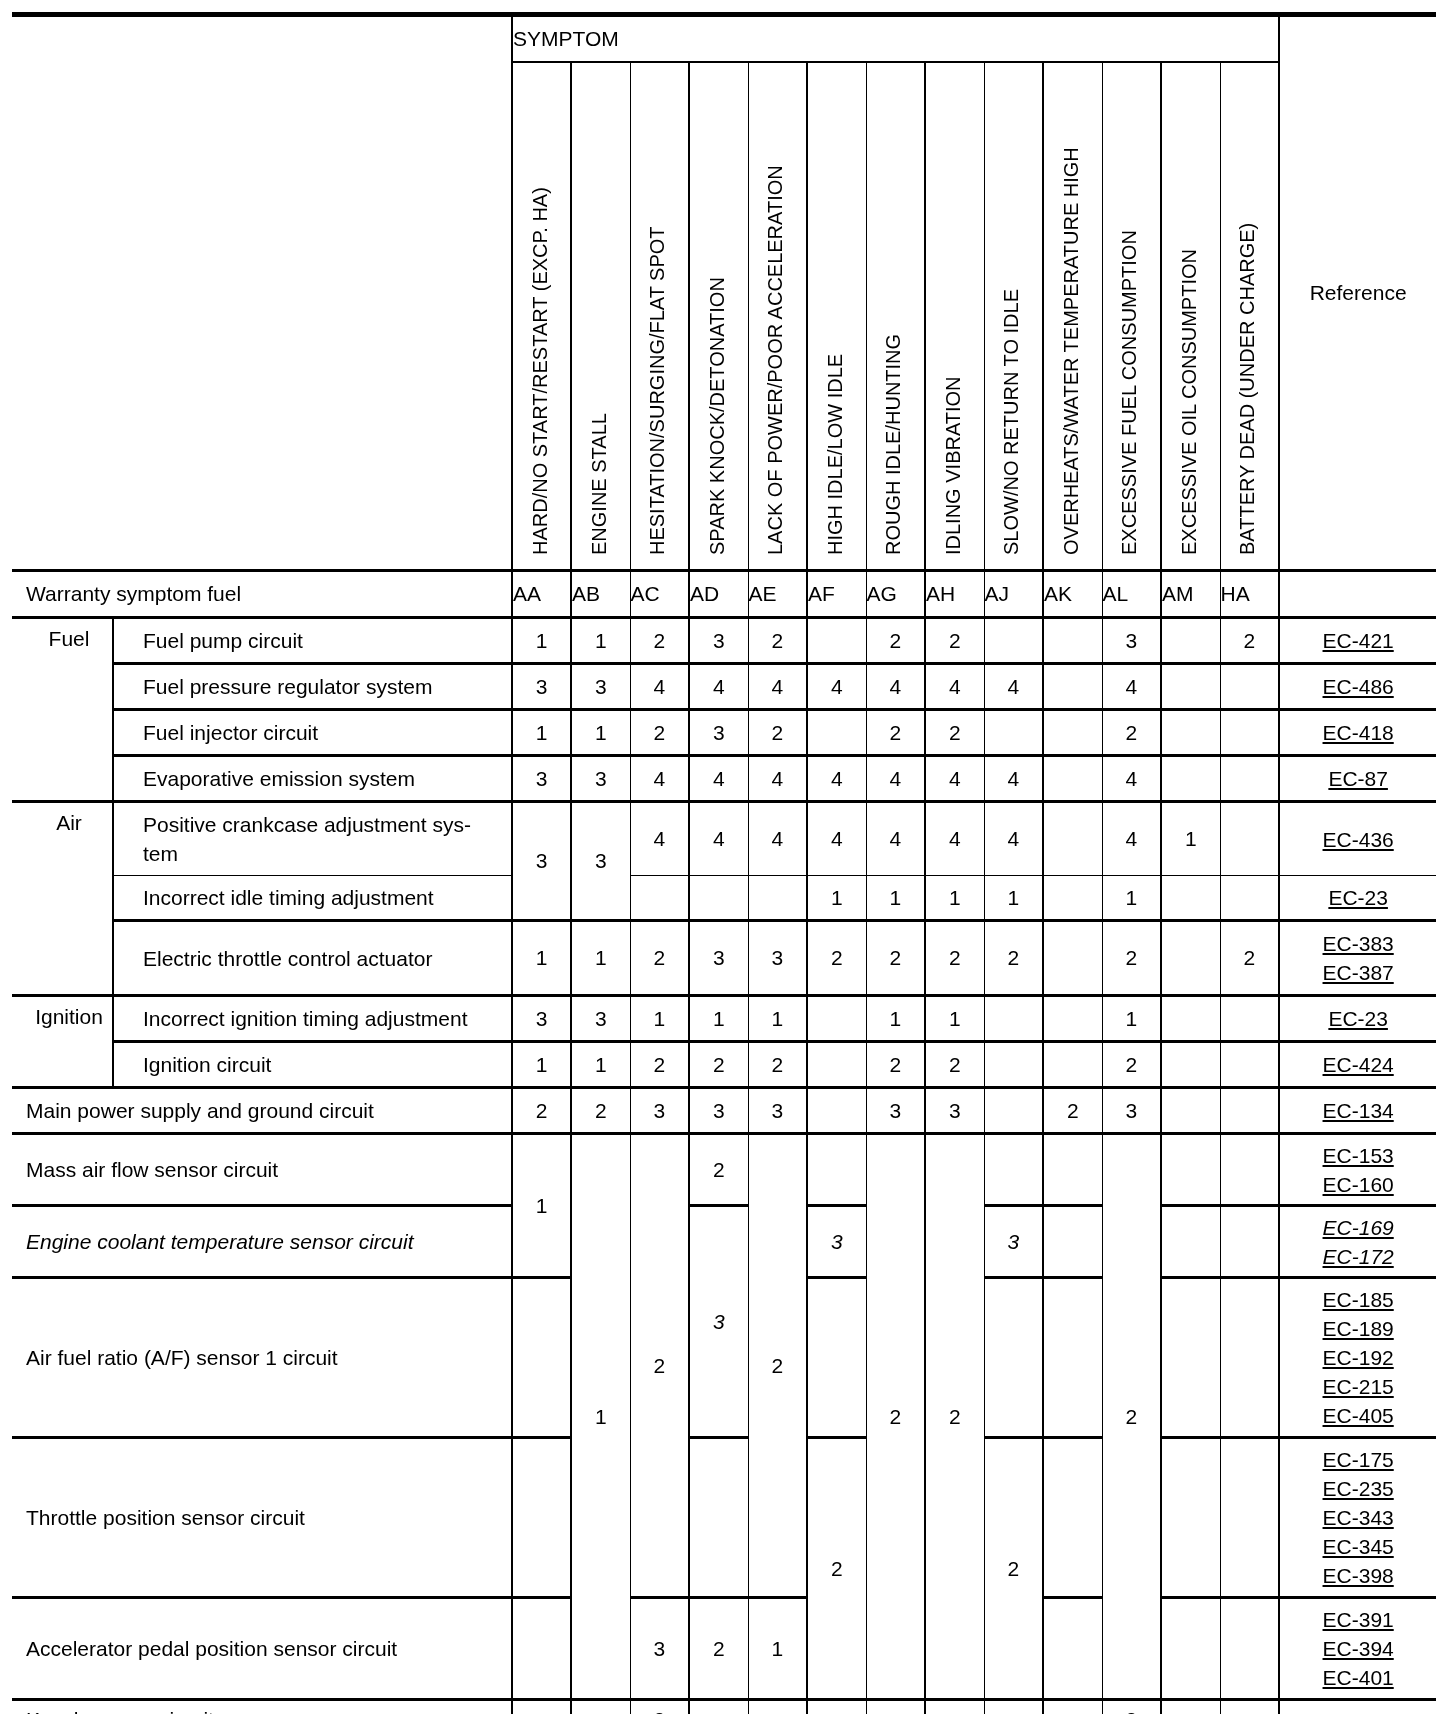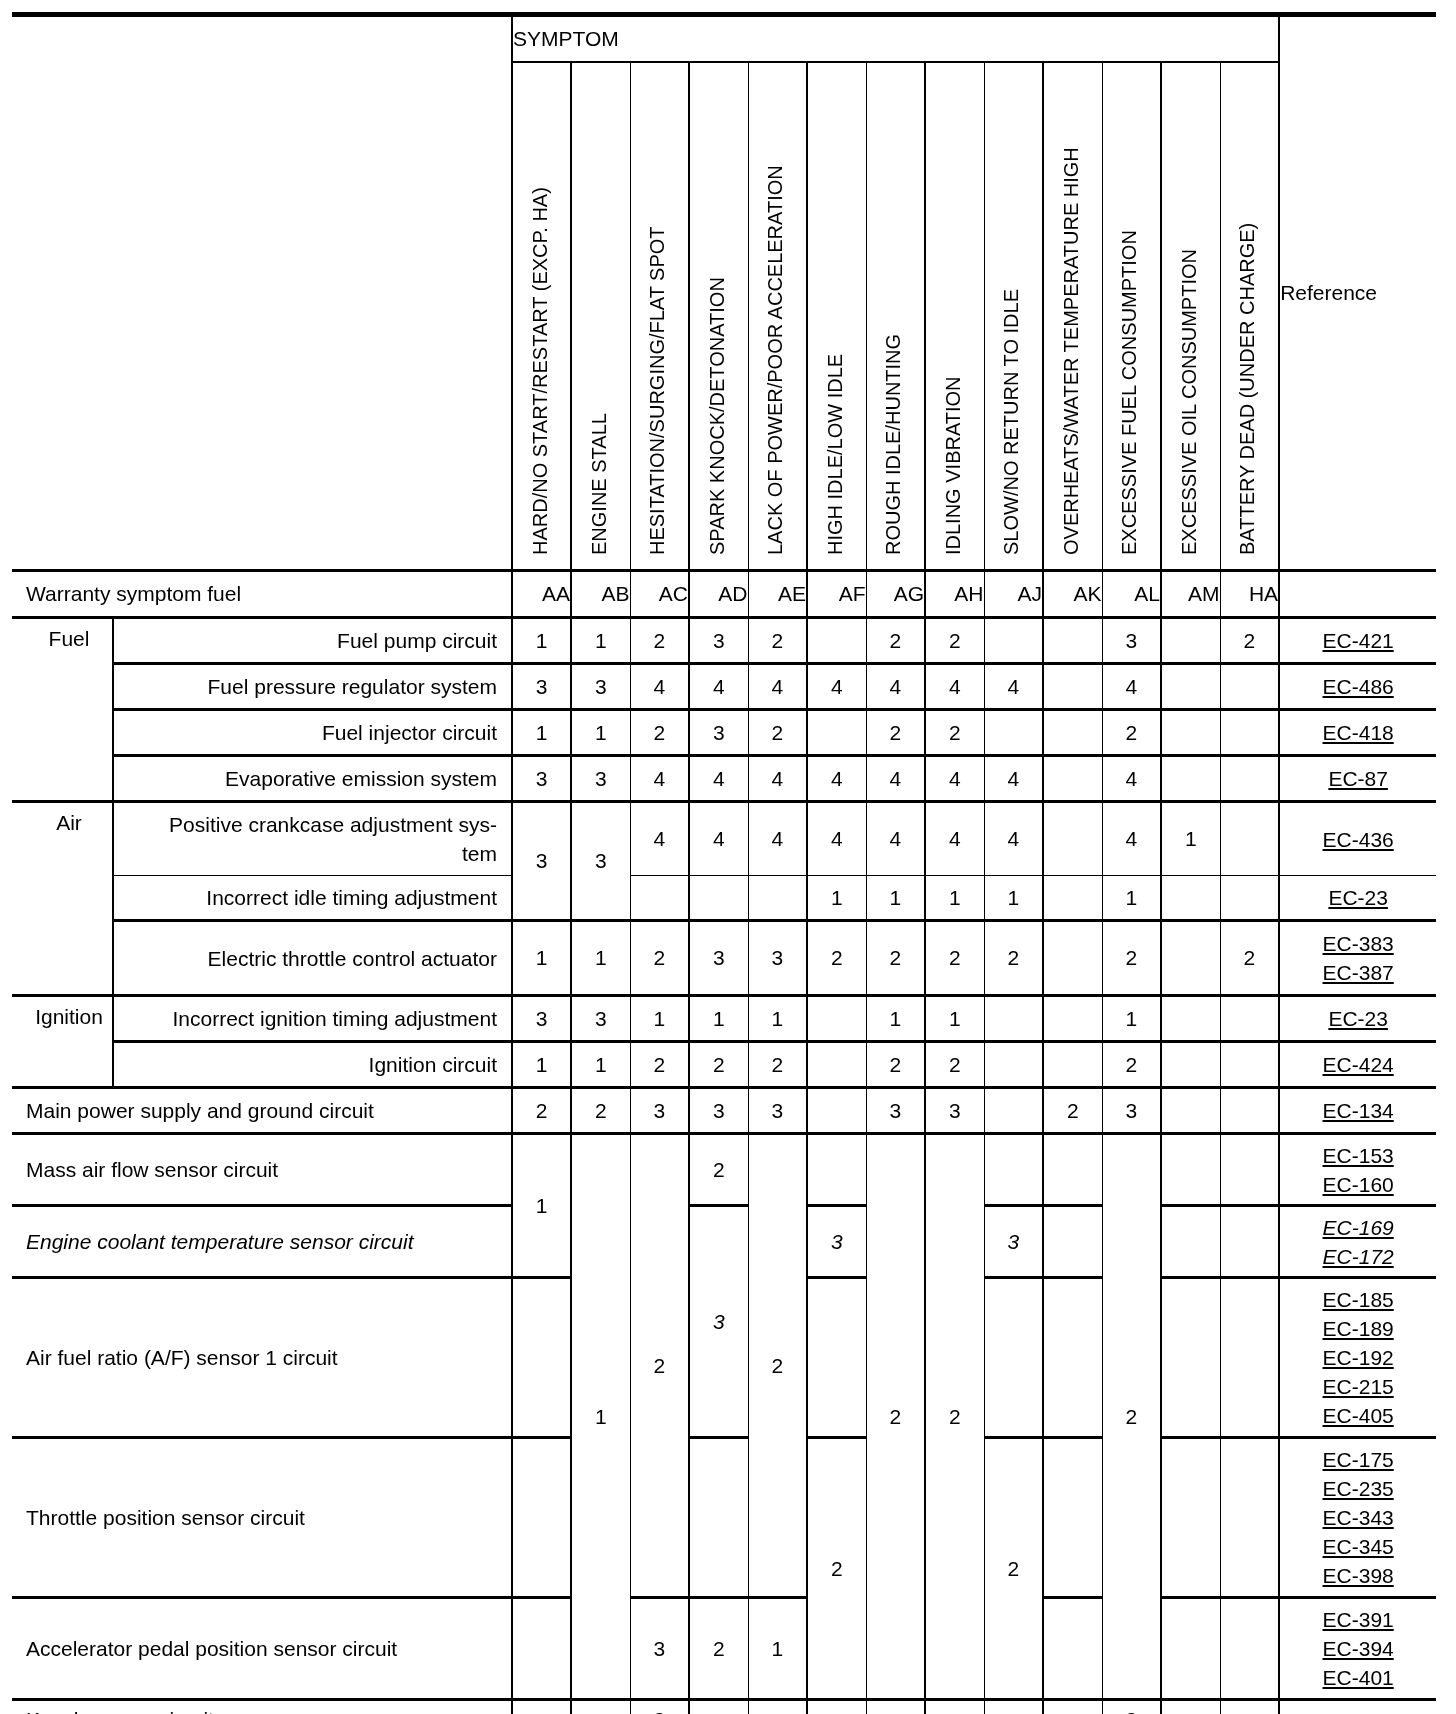--- a/index.html
+++ b/index.html
@@ -9,25 +9,25 @@
   table.diag td, table.diag th { border: 1px solid #000; padding: 0; font-weight: normal; }
   .top-rule { border-top: 5px solid #000 !important; }
   .bottom-rule td { border-bottom: 6px solid #000 !important; }
   col.c-cat { width: 101px; }
   col.c-item { width: 399px; }
   col.c-sym { width: 59px; }
   col.c-ref { width: 157px; }
   .symptom-title { height: 44px; text-align: left; vertical-align: middle; border-bottom: 2px solid #000 !important; }
   .vhead { height: 506px; vertical-align: bottom; text-align: left; padding: 0 !important; position: relative; }
   .vhead .vt { position: absolute; left: 50%; bottom: 14px; transform-origin: left bottom; transform: translateX(10px) rotate(-90deg); white-space: nowrap; font-size: 20px; }
-  .ref-head { text-align: left; vertical-align: middle; border-top: 5px solid #000 !important; border-left: 2px solid #000 !important; border-right: none !important; border-bottom: none !important;}
-  .code-row td { height: 44px; text-align: right; vertical-align: middle; border-top: 3px solid #000 !important; }
+  .ref-head { text-align: center; vertical-align: middle; border-top: 5px solid #000 !important; border-left: 2px solid #000 !important; border-right: none !important; border-bottom: none !important;}
+  .code-row td { height: 44px; text-align: left; vertical-align: middle; border-top: 3px solid #000 !important; }
   .code-label { text-align: left !important; padding-left: 14px !important; border-left: none !important; }
   .cat { text-align: center; vertical-align: top; padding: 8px 0 0 14px !important; border-left: none !important; border-right: 2px solid #000 !important;}
-  .item { text-align: right; vertical-align: middle; padding: 0 14px !important; line-height: 29px; }
+  .item { text-align: left; vertical-align: middle; padding: 0 29px !important; line-height: 29px; }
   .wide-item { text-align: left; vertical-align: middle; padding: 0 14px !important; border-left: none !important; }
   .v { text-align: center; vertical-align: middle; }
   .ref { text-align: center; vertical-align: middle; border-right: none !important; border-left: 2px solid #000 !important; line-height: 29px; }
   .ref a { color: #000; text-decoration: underline; display: block; }
   .thick-top td { border-top: 3px solid #000 !important; }
   .thickL { border-left: 2px solid #000 !important; }
   tr.r44 td { height: 43px; }
   tr.r72 td { height: 72px; }
 </style>
 </head>

